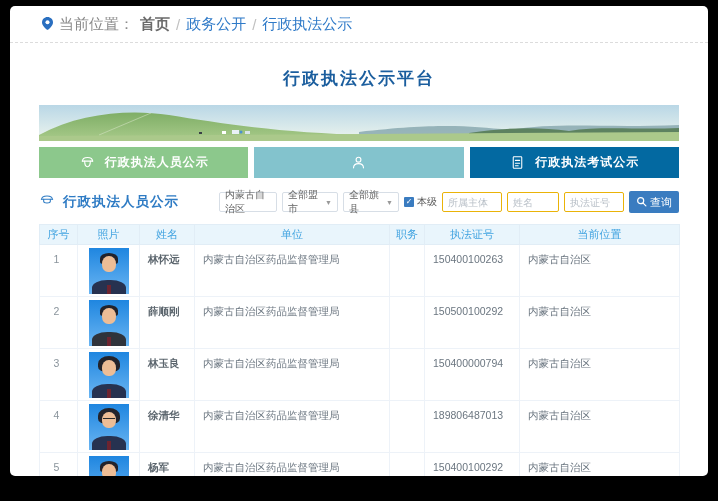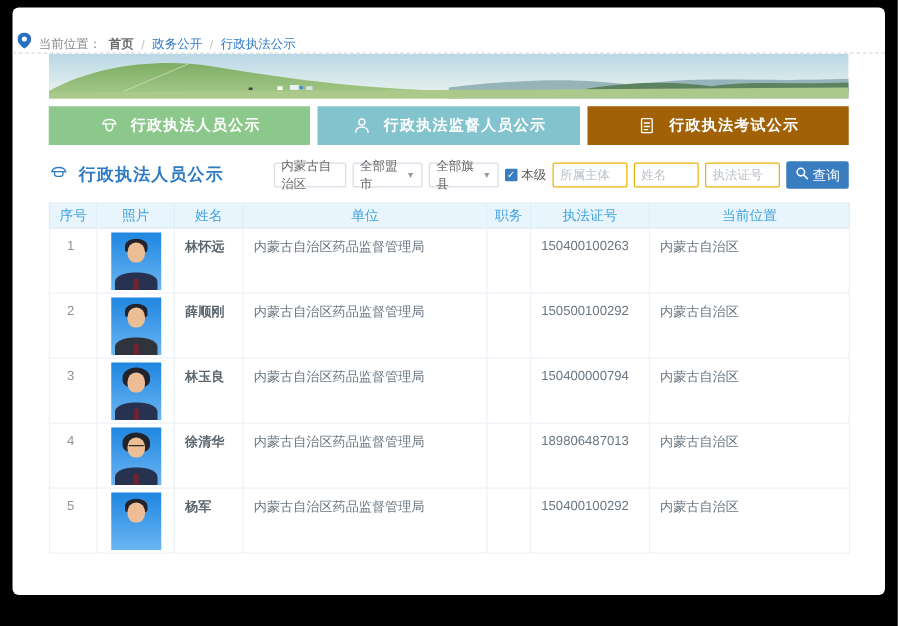--- a/index.html
+++ b/index.html
@@ -4,22 +4,22 @@
 <style>
   * { margin:0; padding:0; box-sizing:border-box; }
   html,body { width:718px; height:501px; overflow:hidden; background:#000;
     font-family:"Liberation Sans","DejaVu Sans",sans-serif; }
   body { position:relative; }
   .page { position:absolute; left:10px; top:6px; width:698px; height:470px;
     background:#fff; border-radius:5px; overflow:hidden;
     box-shadow:0 2px 12px rgba(0,0,0,.55); }
 
   
-  .breadcrumb-bar { height:36px; display:flex; align-items:flex-end; padding-left:4px;
-    gap:6px; font-size:10px; }
+  .breadcrumb-bar { height:36px; display:flex; align-items:center; padding-left:32px;
+    gap:6px; font-size:15px; }
   .bc-label { color:#8a8a8a; }
   .bc-link { color:#2f7ac8; text-decoration:none; cursor:pointer; }
   .bc-link.home { color:#6b6b6b;font-weight:bold; }
   .bc-sep { color:#c0c0c0; }
   .dashed { border-bottom:1px dashed #dcdcdc; }
 
   
   .title { text-align:center; color:#1b5e9e; font-size:17px; font-weight:bold;
     letter-spacing:2px; margin:24px 0 15px; }
 
@@ -27,21 +27,21 @@
   .banner { margin:0 29px; height:36px; overflow:hidden; }
   .banner svg { display:block; }
 
   
   .tabs { margin:6px 29px 0; display:flex; gap:6px; }
   .tab { flex:1; height:31px; display:flex; align-items:center; justify-content:center;
     gap:9px; color:#fff; font-size:12px; font-weight:bold; cursor:pointer;
     letter-spacing:1px; }
   .tab1 { background:#8cc88c; }
   .tab2 { background:#83c3cd; }
-  .tab3 { background:#a16207; }
+  .tab3 { background:#0369a1; }
   .tab-icon { display:flex; align-items:center; }
 
   
   .section-row { margin:12px 29px 0; display:flex; align-items:center;
     justify-content:space-between; height:24px; }
   .section-left { display:flex; align-items:center; gap:8px; }
   .section-title { color:#2e7bc4; font-size:13.5px; font-weight:bold; letter-spacing:1px; }
   .filters { display:flex; align-items:center; gap:5px; font-size:10px; }
   .f-box { height:20px; border:1px solid #d7dee6; border-radius:2px; color:#666;
     display:flex; align-items:center; padding:0 5px; background:#fff; font-size:10px; }
@@ -104,20 +104,21 @@
     </span>
     <span class="bc-label">当前位置：</span>
     <a class="bc-link home">首页</a>
     <span class="bc-sep">/</span>
     <a class="bc-link">政务公开</a>
     <span class="bc-sep">/</span>
     <a class="bc-link">行政执法公示</a>
   </div>
   <div class="dashed"></div>
 
+  <h1 class="title">行政执法公示平台</h1>
 
   <div class="banner">
     <svg width="640" height="36" viewBox="0 0 640 36" preserveAspectRatio="none">
       <defs>
         <linearGradient id="sky" x1="0" y1="0" x2="0" y2="1">
           <stop offset="0" stop-color="#b9d7e6"></stop>
             <stop offset="1" stop-color="#eef5ee"></stop>
         </linearGradient>
         <linearGradient id="hill" x1="0" y1="0" x2="0" y2="1">
           <stop offset="0" stop-color="#7fae66"></stop>
@@ -150,21 +151,20 @@
       </span>
       <span>行政执法人员公示</span>
     </div>
     <div class="tab tab2">
       <span class="tab-icon">
         <svg width="17" height="17" viewBox="0 0 24 24" fill="none" stroke="#fff" stroke-width="1.6" stroke-linecap="round">
           <circle cx="12" cy="8" r="3.4"></circle>
             <path d="M5 19.5c0-3.8 3.1-6 7-6s7 2.2 7 6"></path>
         </svg>
       </span>
-      <span>行政执法监督人员公示</span>
     </div>
     <div class="tab tab3">
       <span class="tab-icon">
         <svg width="17" height="17" viewBox="0 0 24 24" fill="none" stroke="#fff" stroke-width="1.5" stroke-linecap="round">
           <rect x="6" y="4" width="12" height="16" rx="1"></rect>
             <path d="M9 9h6M9 13h6M9 16.5h4"></path>
         </svg>
       </span>
       <span>行政执法考试公示</span>
     </div>

